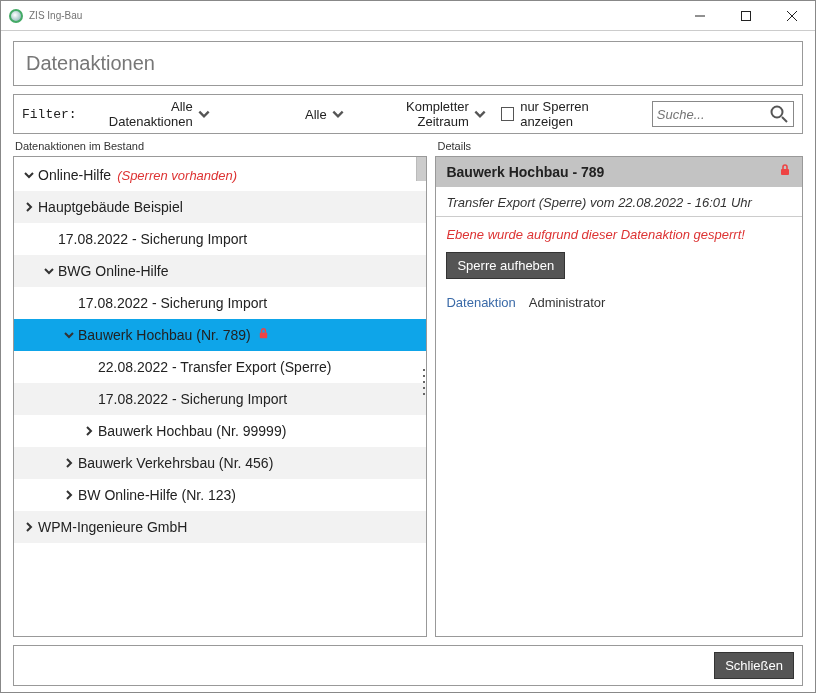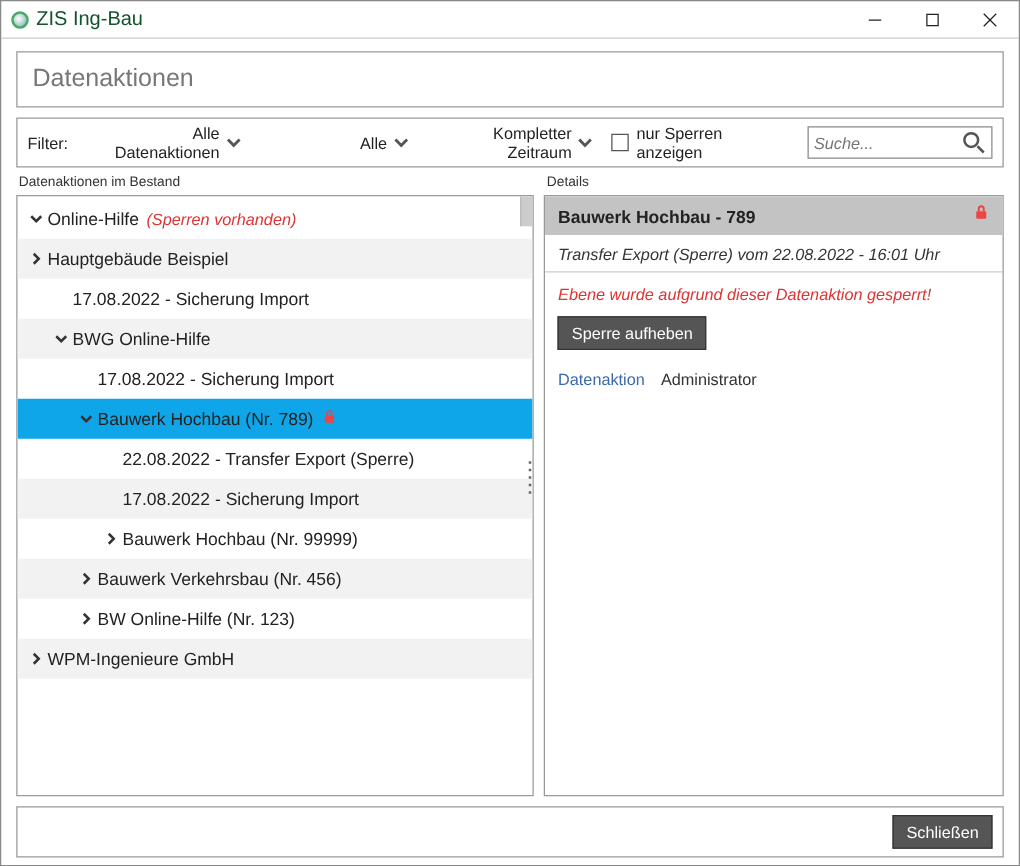--- a/index.html
+++ b/index.html
@@ -1,30 +1,30 @@
 <!DOCTYPE html>
 <html><head>
 <meta charset="utf-8">
 <style>
   * { box-sizing: border-box; margin: 0; padding: 0; font-family: "Segoe UI", Tahoma, sans-serif; }
   body { background: #fff; width: 816px; height: 693px; overflow: hidden; border: 1px solid #888; }
   .titlebar { height: 30px; display: flex; align-items: center; padding: 0 0 0 8px; border-bottom: 1px solid #ccc; }
   .titlebar .appicon { width: 14px; height: 14px; border-radius: 50%; border: 2px solid #4a6; background: radial-gradient(circle at 40% 40%, #fff, #7aa); margin-right: 6px; }
-  .titlebar .title { font-size: 16px; color: #14532d; flex: 1; }
+  .titlebar .title { font-size: 10px; color: #737373; flex: 1; }
   .titlebar .winbtns { display: flex; }
   .titlebar .winbtn { width: 46px; height: 30px; display: flex; align-items: center; justify-content: center; }
   .titlebar .winbtn svg { stroke: #222; stroke-width: 1; fill: none; }
 
   .content { padding: 10px 12px 6px 12px; display: flex; flex-direction: column; height: calc(100% - 30px); }
 
   .header-box { border: 1px solid #999; padding: 10px 12px; margin-bottom: 8px; }
   .header-box h1 { font-size: 20px; font-weight: 400; color: #777; }
 
   .filterbar { border: 1px solid #999; padding: 4px 8px; display: flex; align-items: center; gap: 14px; font-size: 13px; color: #222; margin-bottom: 6px; }
-  .filterbar .lbl { font-weight: 400; }
+  .filterbar .lbl { font-weight: 400; font-family: Liberation Mono, monospace; }
   .filterbar .select { display: flex; align-items: center; gap: 4px; cursor: pointer; min-width: 70px; }
   .filterbar .select .txt { flex: 1; text-align: right; }
   .filterbar .chev { width: 14px; height: 14px; }
   .filterbar .chev svg { stroke: #555; stroke-width: 2; fill: none; }
   .filterbar .checkbox { display: flex; align-items: center; gap: 6px; cursor: pointer; }
   .filterbar .checkbox .box { width: 14px; height: 14px; border: 1px solid #555; }
   .filterbar .searchwrap { margin-left: auto; border: 1px solid #888; display: flex; align-items: center; padding: 2px 4px; width: 150px; }
   .filterbar .searchwrap input { border: none; outline: none; flex: 1; font-style: italic; color: #888; font-size: 13px; width: 100px; }
   .filterbar .searchwrap .sicon { width: 20px; height: 20px; }
 

